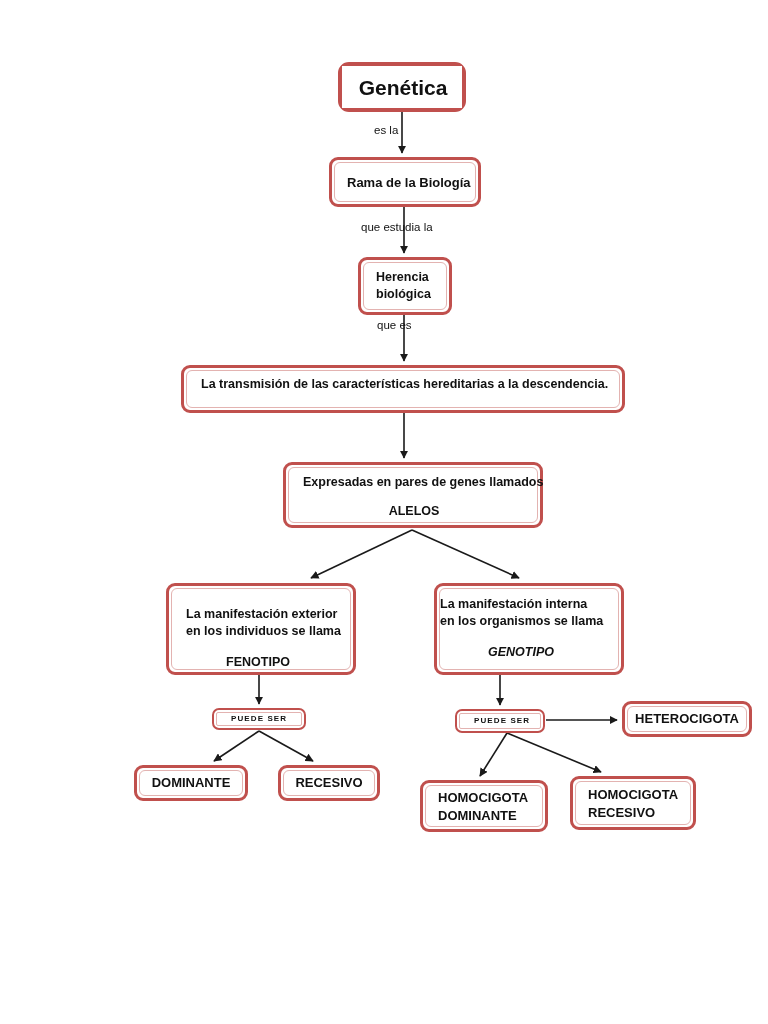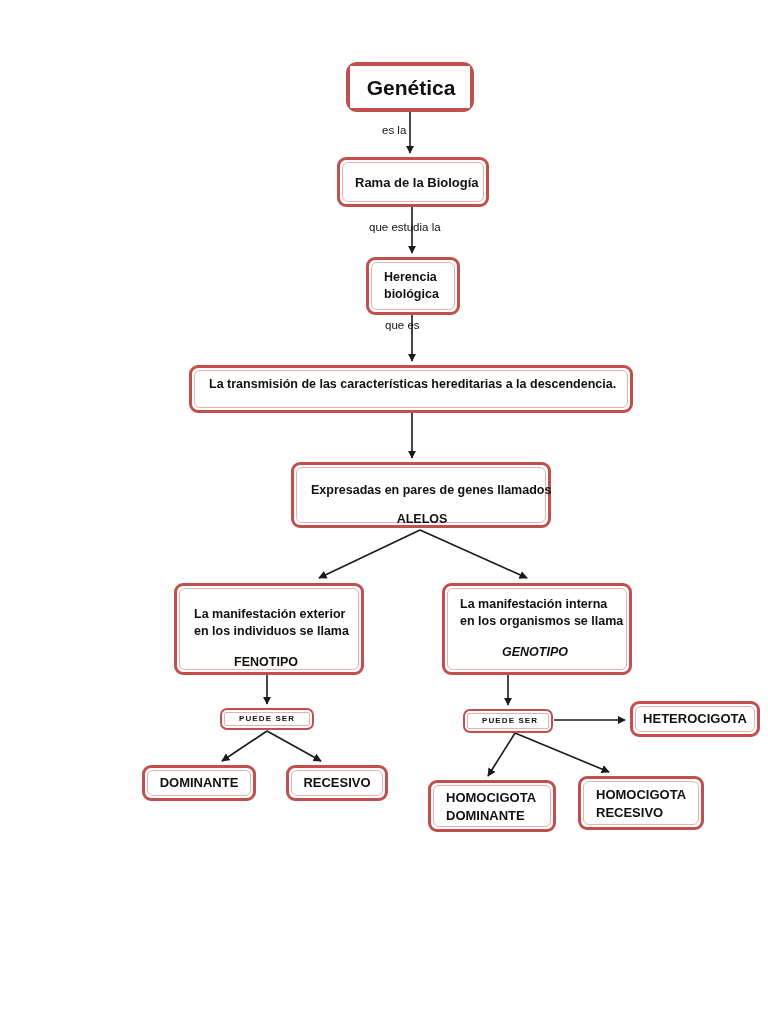--- a/index.html
+++ b/index.html
@@ -10,21 +10,21 @@
   body {
     width: 768px;
     height: 1024px;
     position: relative;
     overflow: hidden;
     font-family: "Liberation Sans", sans-serif;
     color: #111111;
   }
   #canvas {
     position: absolute;
-    left: 8px; top: 0;
+    left: 0; top: 0;
     width: 688px;
     height: 1024px;
   }
   #edges {
     position: absolute;
     left: 0; top: 0;
     width: 768px;
     height: 1024px;
     pointer-events: none;
   }
@@ -86,34 +86,34 @@
   #n-herencia .inner { justify-content: flex-start; padding-left: 12px; }
 
   
   #n-trans { left: 181px; top: 365px; width: 444px; height: 48px; }
   #n-trans .line { font-size: 12.5px; text-align: left; }
   #n-trans .inner { padding-top: 5px; padding-left: 14px; }
 
   
   #n-alelos { left: 283px; top: 462px; width: 260px; height: 66px; }
   #n-alelos .line { font-size: 12.5px; }
-  #n-alelos .inner { padding-top: 14px; }
+  #n-alelos .inner { padding-top: 6px; }
   #n-alelos .l1 { text-align: left; padding-left: 2px; }
   #n-alelos .l2 { text-align: center; margin-top: 12px; }
 
   
   #n-feno { left: 166px; top: 583px; width: 190px; height: 92px; }
   #n-feno .line { font-size: 12.5px; }
   #n-feno .inner { padding-top: 17px; padding-left: 14px; }
   #n-feno .l3 { text-align: center; margin-top: 13px; padding-right: 10px; }
 
   
   #n-geno { left: 434px; top: 583px; width: 190px; height: 92px; }
   #n-geno .line { font-size: 12.5px; }
-  #n-geno .inner { padding-top: 7px; padding-left: 12px; }
+  #n-geno .inner { padding-top: 7px; padding-left: 0; }
   #n-geno .l3 { text-align: center; margin-top: 13px; padding-right: 6px; font-style: italic; }
 
   
   .pueder { border-width: 2px; border-radius: 7px; }
   .pueder .inner { justify-content: center; padding: 0 14px; border-radius: 2px; }
   .pueder .line { font-size: 8px; letter-spacing: 1.1px; text-align: center; }
   #n-ps1 { left: 212px; top: 708px; width: 94px; height: 22px; }
   #n-ps2 { left: 455px; top: 709px; width: 90px; height: 24px; }
 
   

